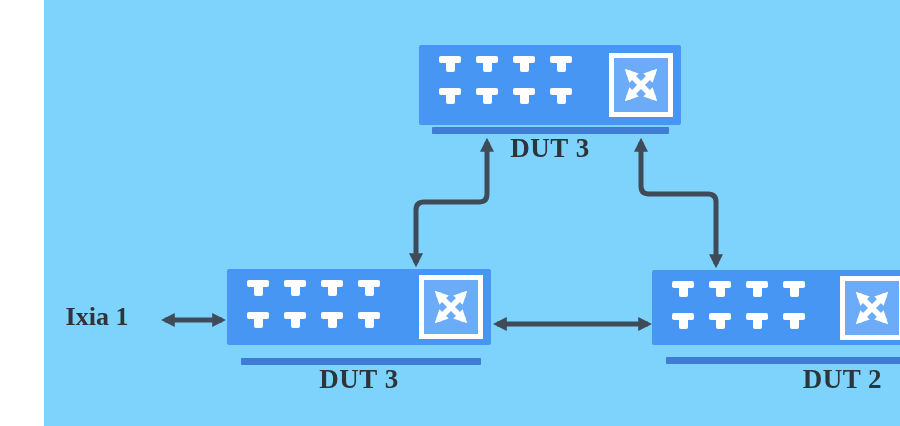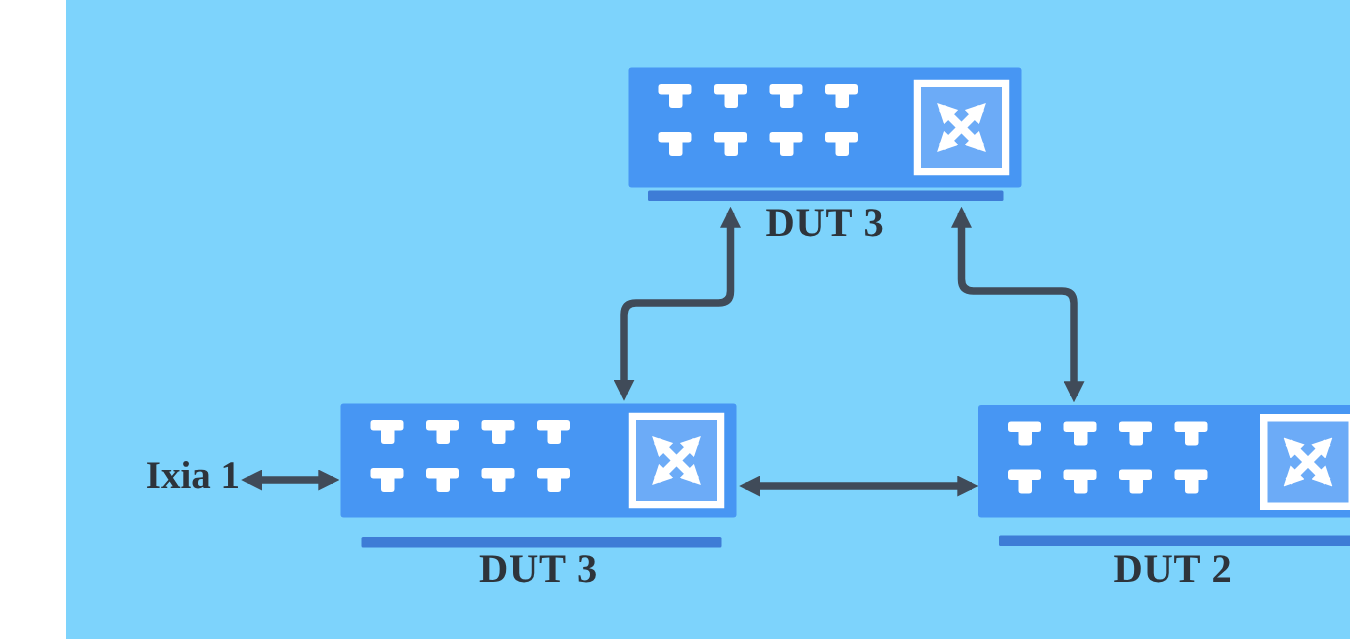--- a/index.html
+++ b/index.html
@@ -65,24 +65,24 @@
     text-align: center;
     font-size: 27px;
     font-weight: 700;
     letter-spacing: 0.5px;
     color: #2e343b;
     white-space: nowrap;
   }
 
   .ixia-label {
     position: absolute;
-    left: 14px;
+    left: 2px;
     top: 302px;
     width: 102px;
-    text-align: right;
+    text-align: center;
     font-size: 26px;
     font-weight: 700;
     color: #2e343b;
     white-space: nowrap;
   }
 
   #links-overlay {
     position: absolute;
     left: 0; top: 0;
     width: 900px; height: 426px;
@@ -150,21 +150,21 @@
     <div class="port c2 r2"></div>
     <div class="port c3 r2"></div>
     <div class="port c4 r2"></div>
     <svg class="xbox" viewBox="0 0 64 64">
       <rect x="2.5" y="2.5" width="59" height="59" fill="#6cabf7" stroke="#ffffff" stroke-width="5"></rect>
       <line x1="19" y1="19" x2="45" y2="45" stroke="#ffffff" stroke-width="5.5" marker-start="url(#ah-white)" marker-end="url(#ah-white)"></line>
       <line x1="45" y1="19" x2="19" y2="45" stroke="#ffffff" stroke-width="5.5" marker-start="url(#ah-white)" marker-end="url(#ah-white)"></line>
     </svg>
   </div>
   <div class="underline" style="left:622px; top:357px; width:235px;"></div>
-  <div class="dut-label" style="left:638px; top:364px;">DUT 2</div>
+  <div class="dut-label" style="left:638px; top:364px;text-align:right;">DUT 2</div>
 
   <div class="ixia-label">Ixia 1</div>
 
   <svg id="links-overlay" viewBox="0 0 900 426">
 
     <line x1="121" y1="320" x2="178" y2="320" stroke="#404b59" stroke-width="5" marker-start="url(#ah-dark)" marker-end="url(#ah-dark)"></line>
 
     <line x1="453" y1="324" x2="604" y2="324" stroke="#404b59" stroke-width="5" marker-start="url(#ah-dark)" marker-end="url(#ah-dark)"></line>
 
     <path d="M 443 142 L 443 194 Q 443 202 435 202 L 380 202 Q 372 202 372 210 L 372 263" fill="none" stroke="#404b59" stroke-width="5" stroke-linejoin="round" marker-start="url(#ah-dark)" marker-end="url(#ah-dark)"></path>

